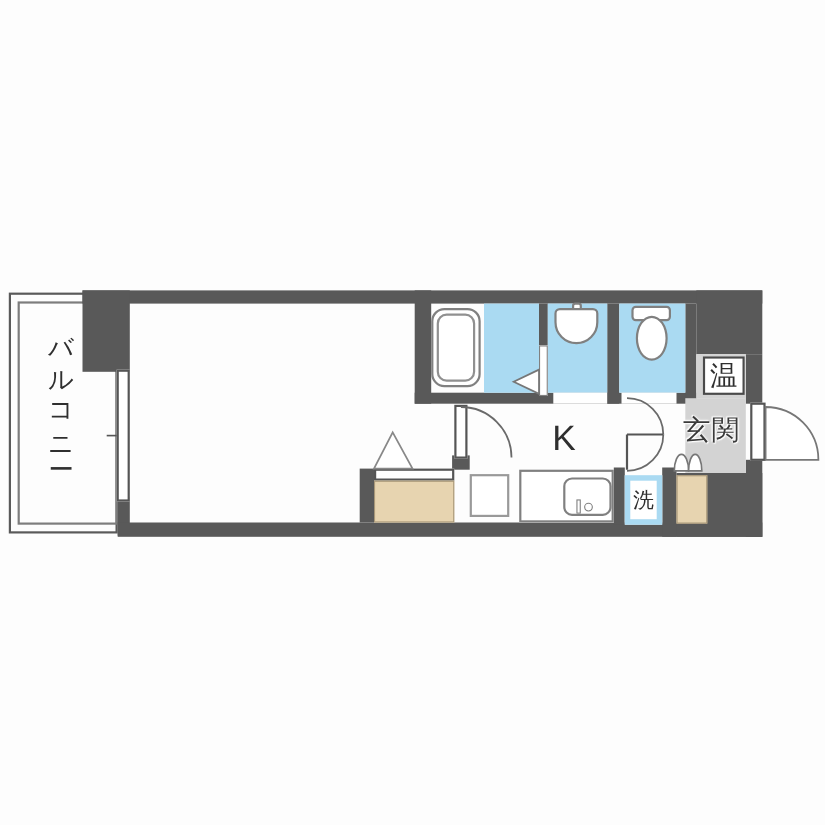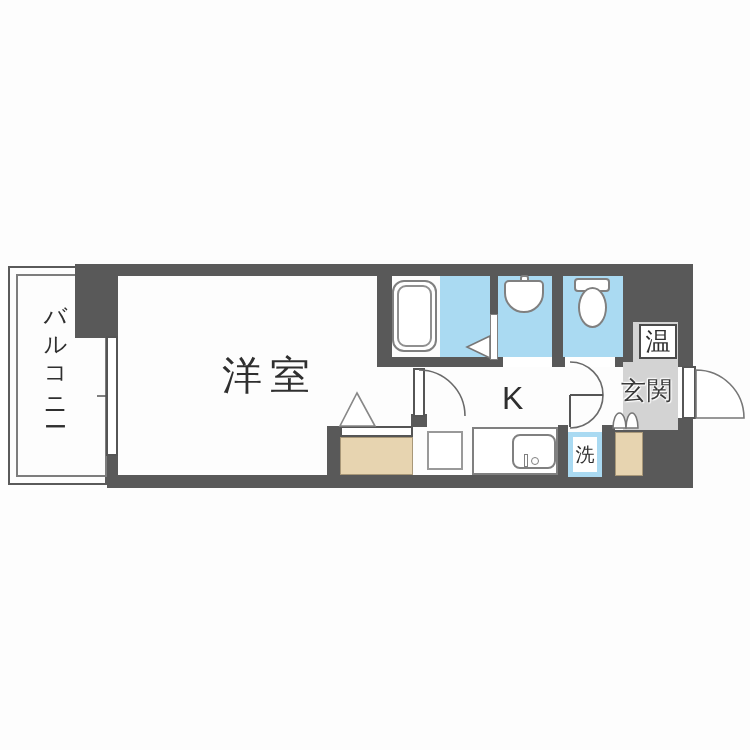--- a/index.html
+++ b/index.html
@@ -104,18 +104,17 @@
     <path d="M 357 393 L 375 426 L 340 426 Z" fill="#ffffff" stroke="#888" stroke-width="1.6"></path>
 
     <path d="M 613 428 A 6.5 15 0 0 1 626 428 Z" fill="#ffffff" stroke="#777" stroke-width="1.5"></path>
     <path d="M 626 428 A 6 15 0 0 1 638 428 Z" fill="#ffffff" stroke="#777" stroke-width="1.5"></path>
 
     <path d="M 696 370 A 48 48 0 0 1 744 418 L 696 418 Z" fill="#ffffff" stroke="#777" stroke-width="1.6"></path>
 
     <path d="M 97 396 H 106" fill="none" stroke="#555" stroke-width="1.5"></path>
   </svg>
 
-  <div class="abs label" style="left:200px;top:348px;width:140px;text-align:center;font-size:40px;letter-spacing:8px;">洋室</div>
   <div class="abs label" style="left:502px;top:380px;font-size:32px;">K</div>
   <div class="abs label" style="left:621px;top:374px;font-size:25px;letter-spacing:1px;color:#3a3a3a;
               text-shadow:0 0 2px #fff,0 0 3px #fff,1px 1px 1px #fff,-1px -1px 1px #fff;">玄関</div>
 
 </div>
 
 </body></html>

